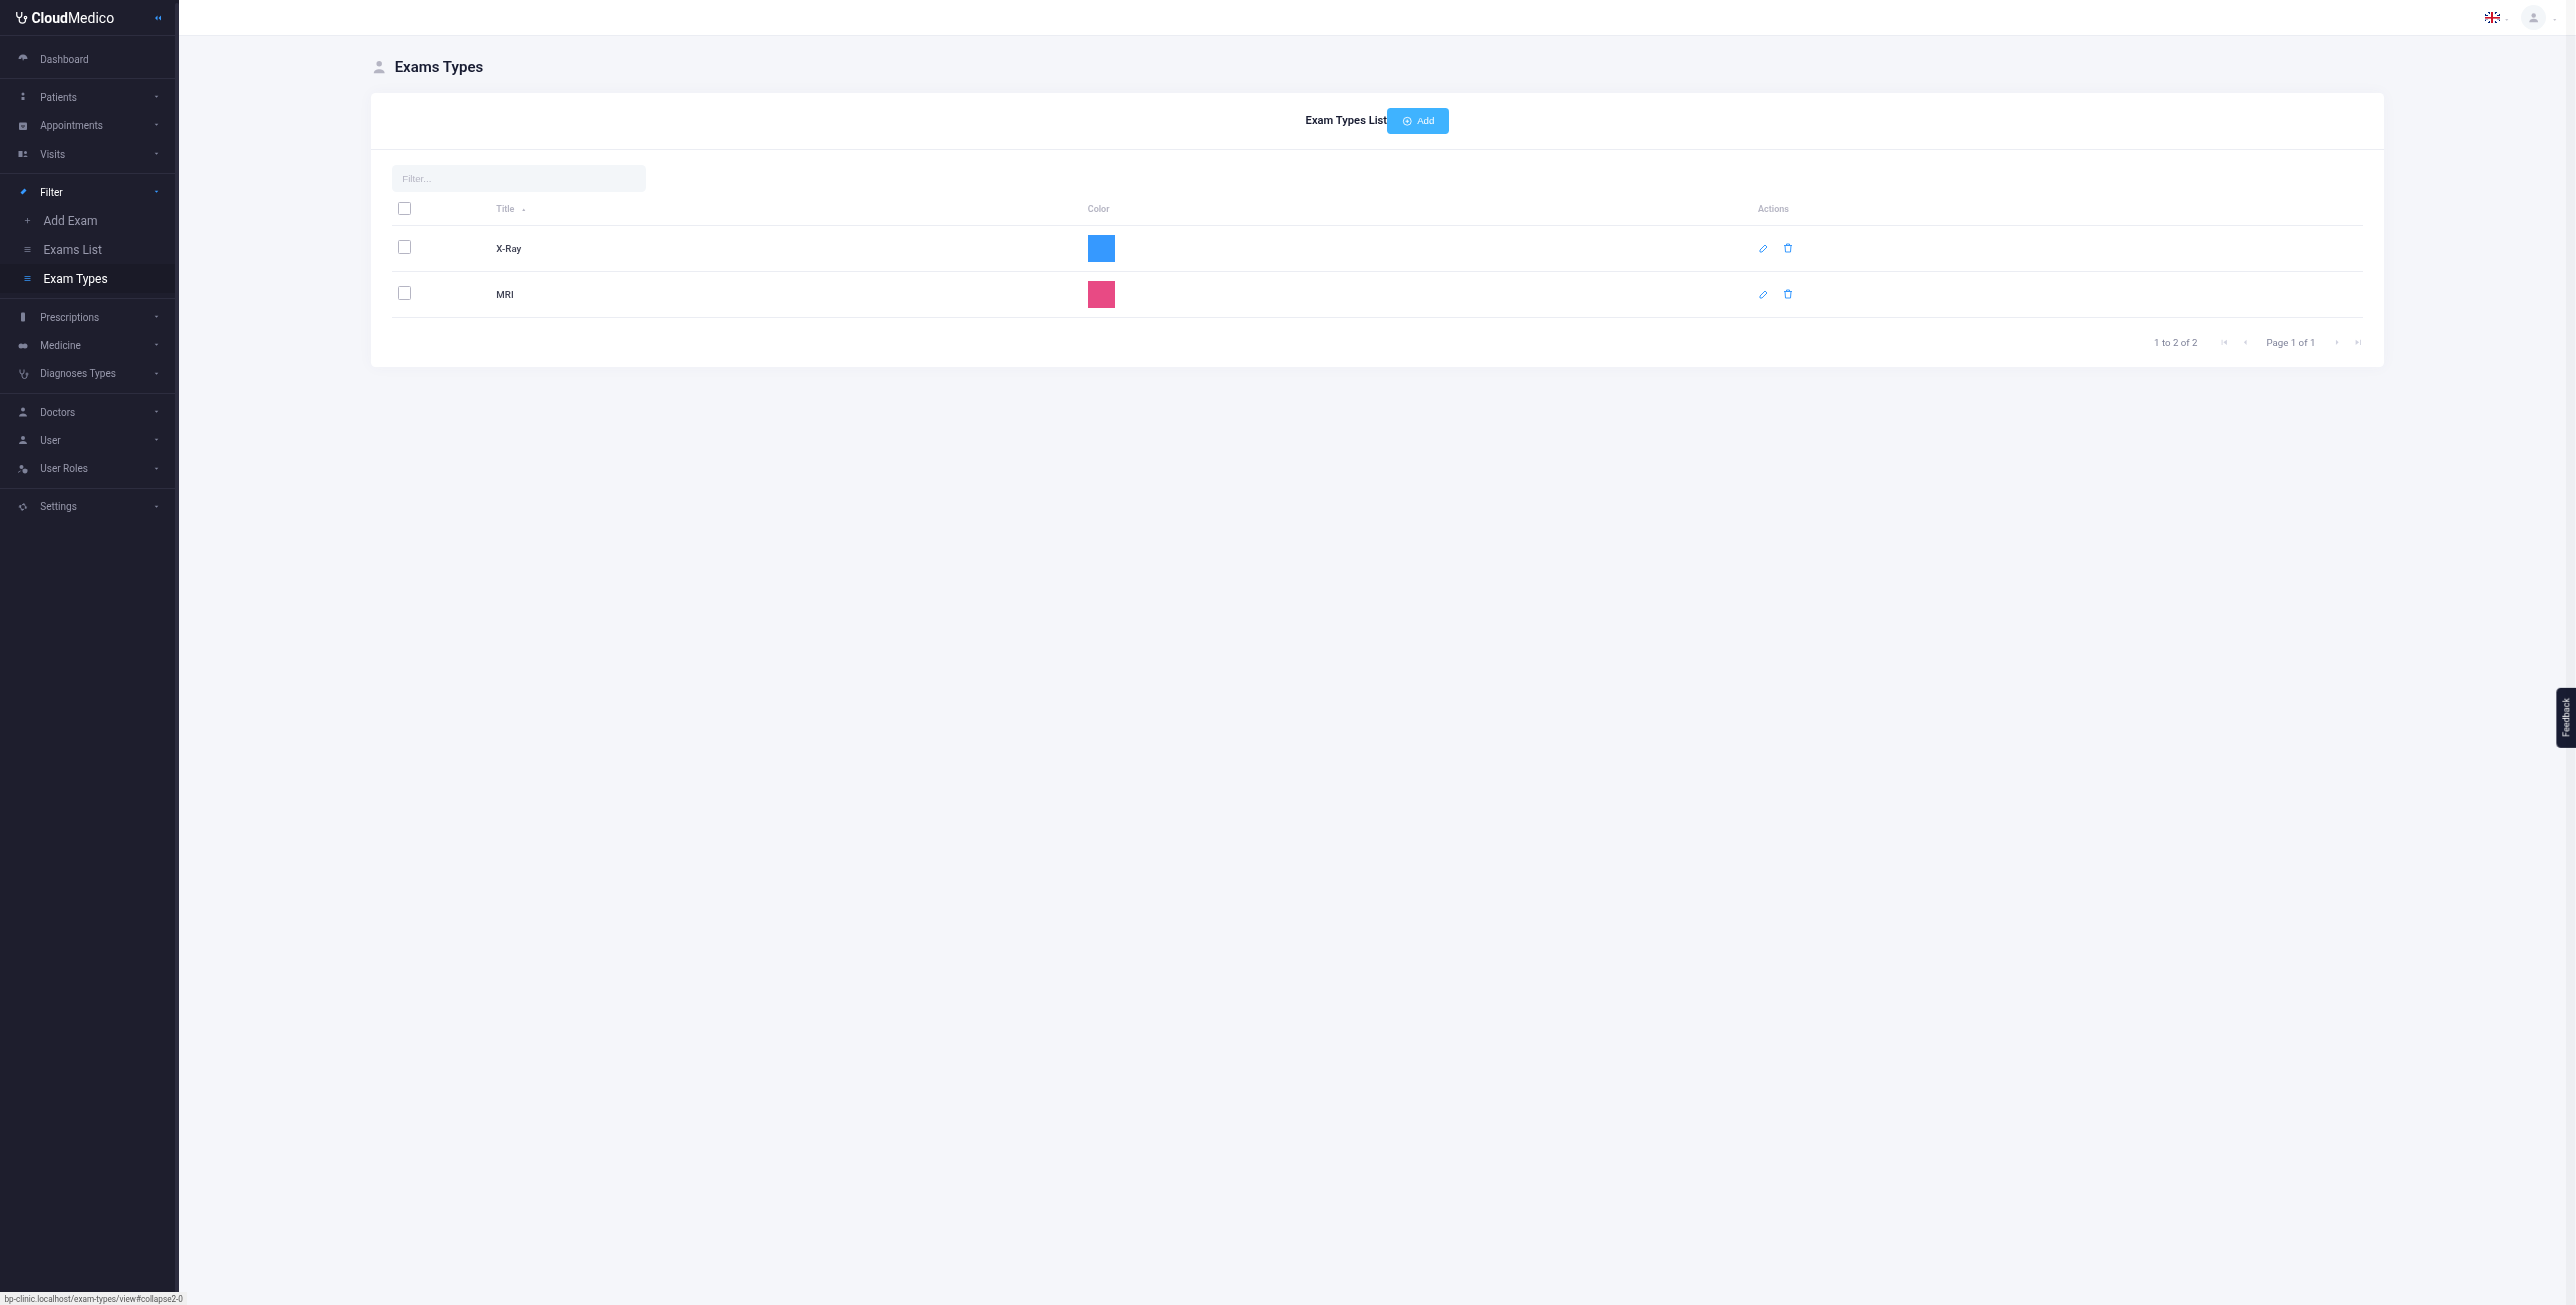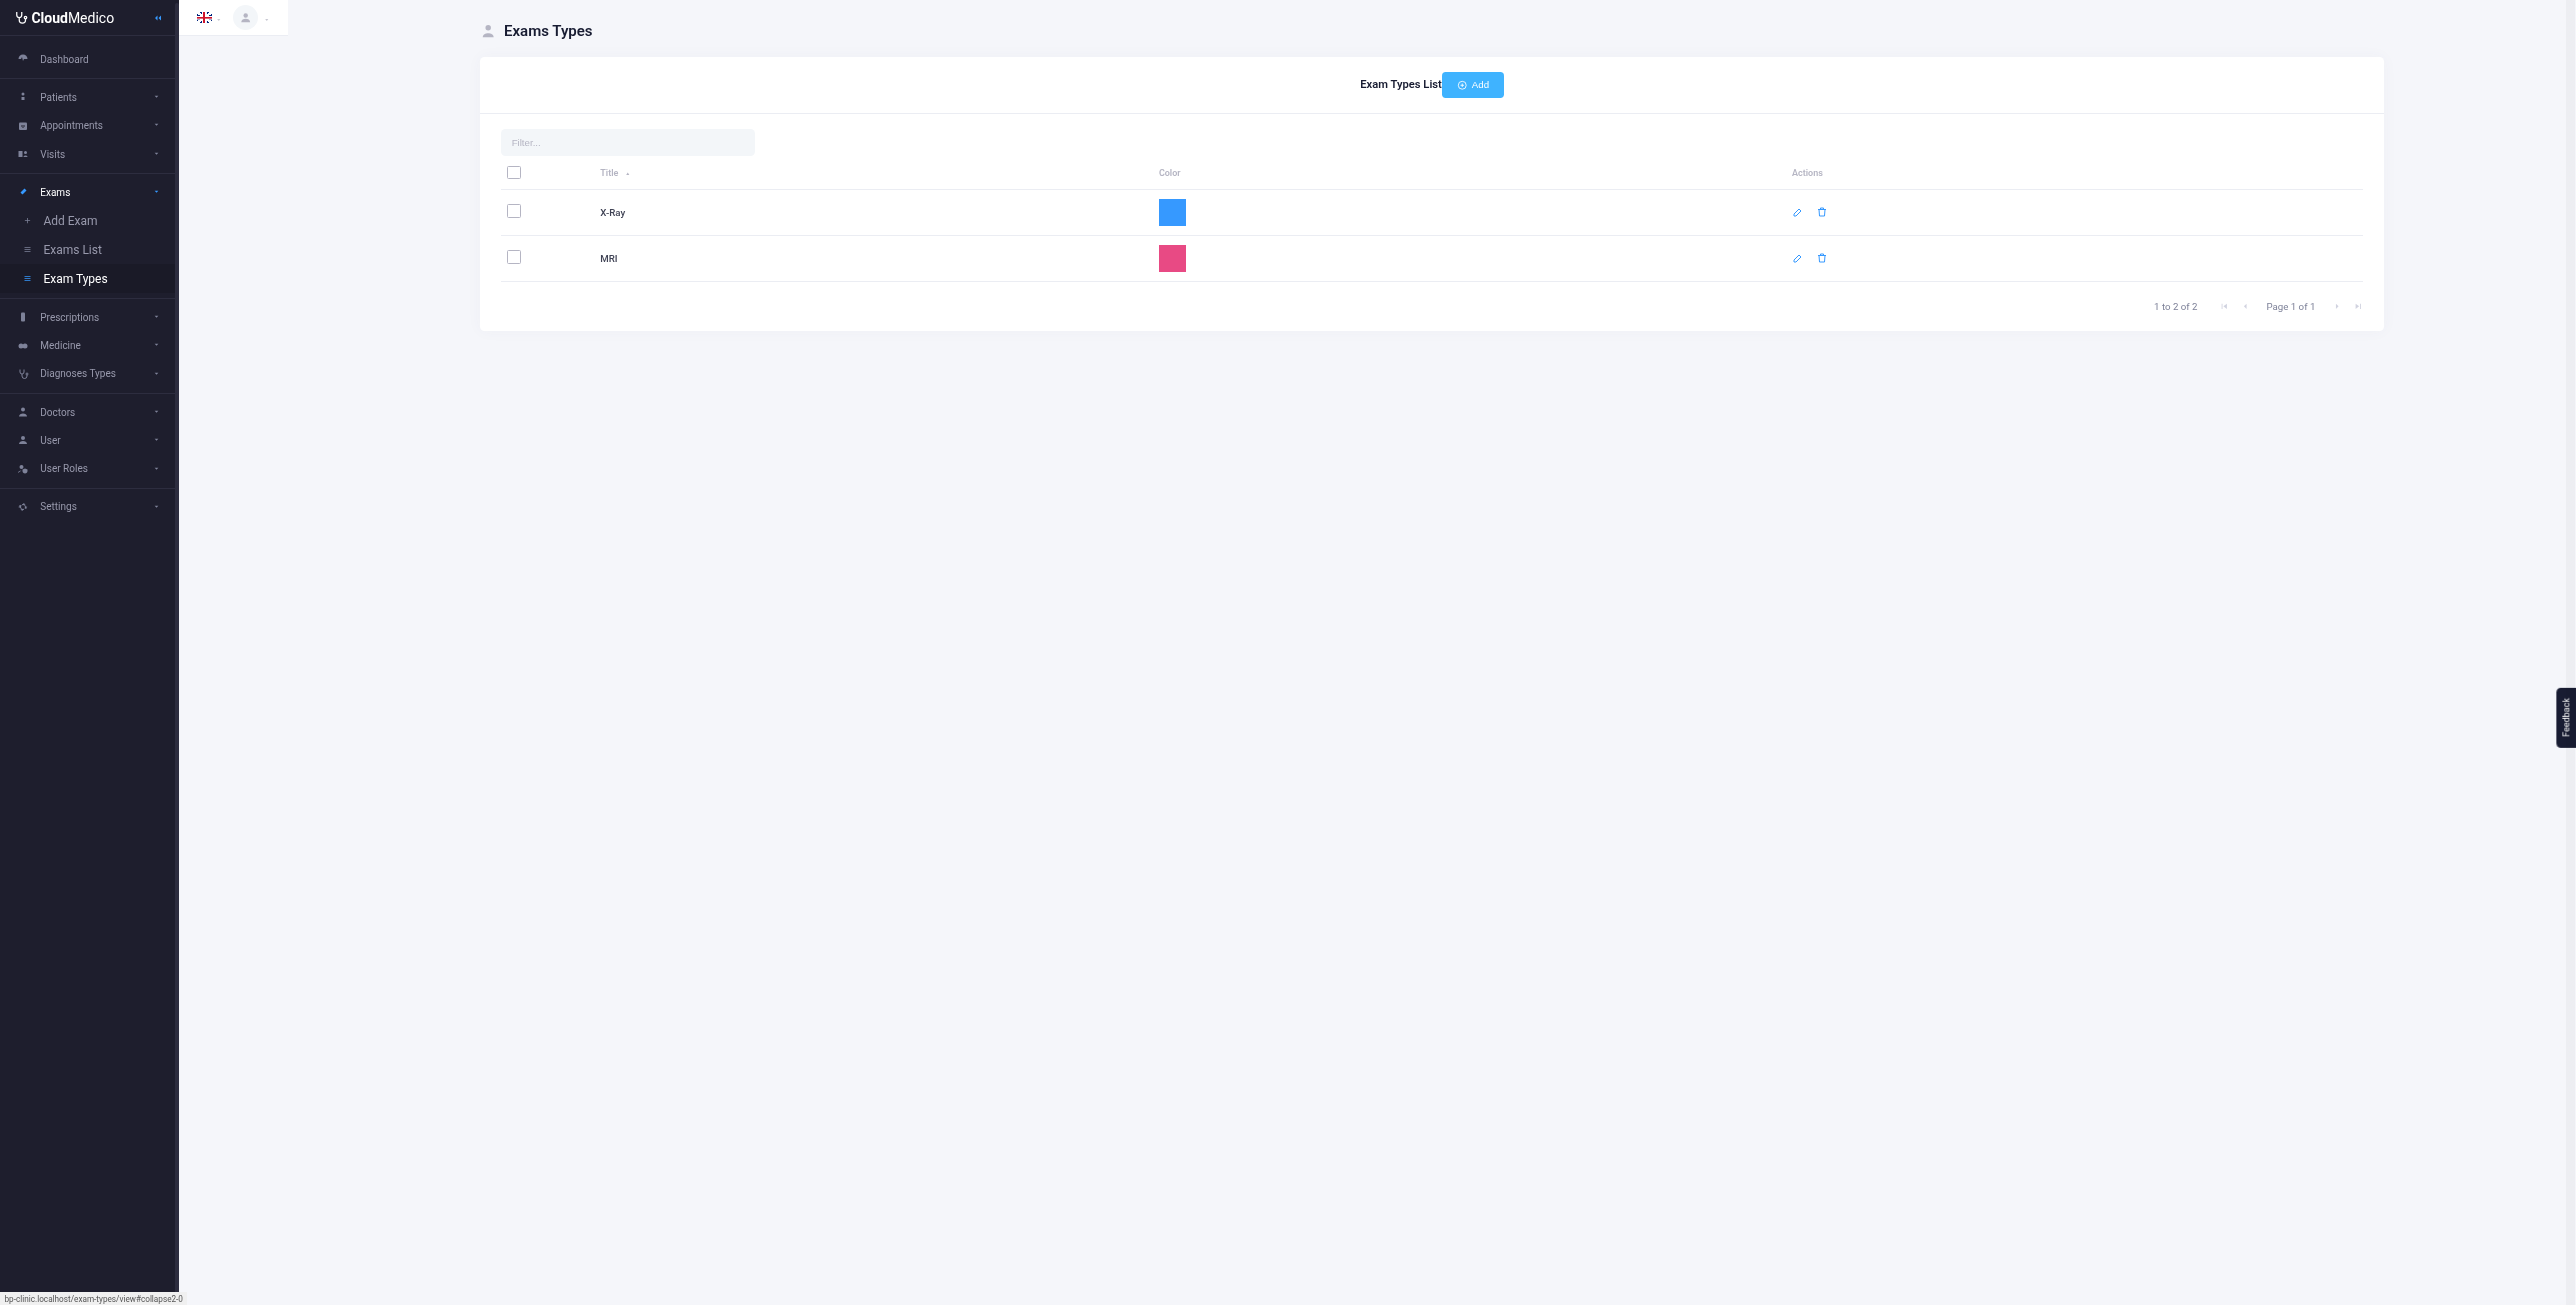--- a/index.html
+++ b/index.html
@@ -60,21 +60,21 @@
     .nav-sub-item.active { color: #fff; background: #1a1a27; }
     .nav-icon { width: 13.4px; height: 13.4px; display: inline-flex; align-items: center; justify-content: center; color: #7e8299; }
     .nav-sub-item.active .nav-icon { color: #3699ff; }
     .nav-text { flex: 1; }
     .chev { width: 10.5px; height: 10.5px; color: #7e8299; }
     .nav-sub { }
     .nav-sub-item { padding-left: 22.4px; font-size: 12px; }
     .nav-sub-item .nav-icon { width: 10.5px; height: 10.5px; }
 
     
-    .main { flex: 1; display: flex; flex-direction: row; min-width: 0; }
+    .main { flex: 1; display: flex; flex-direction: column; min-width: 0; }
 
     
     .topbar {
       height: 36px;
       background: #fff;
       border-bottom: 0.7px solid #ebedf3;
       display: flex;
       align-items: center;
       justify-content: flex-end;
       padding: 0 18px;
@@ -321,21 +321,21 @@
       </div>
 
       <div class="nav-sep"></div>
 
       <div class="nav-item active">
         <span class="nav-icon">
             <svg viewBox="0 0 24 24" width="12" height="12" fill="currentColor">
               <path d="M3 21l6-6M7 13l4 4 8-8-4-4-8 8zM17 3l4 4"></path>
             </svg>
           </span>
-        <span class="nav-text">Exams</span>
+        <span class="nav-text">Filter</span>
         <span class="chev"><svg viewBox="0 0 24 24" width="9" height="9" fill="currentColor">
               <path d="M7 10l5 5 5-5z"></path>
             </svg></span>
       </div>
       <div class="nav-sub">
         <div class="nav-sub-item">
           <span class="nav-icon">
               <svg viewBox="0 0 24 24" width="9" height="9" fill="currentColor">
                 <path d="M11 5h2v14h-2zM5 11h14v2H5z"></path>
               </svg>

